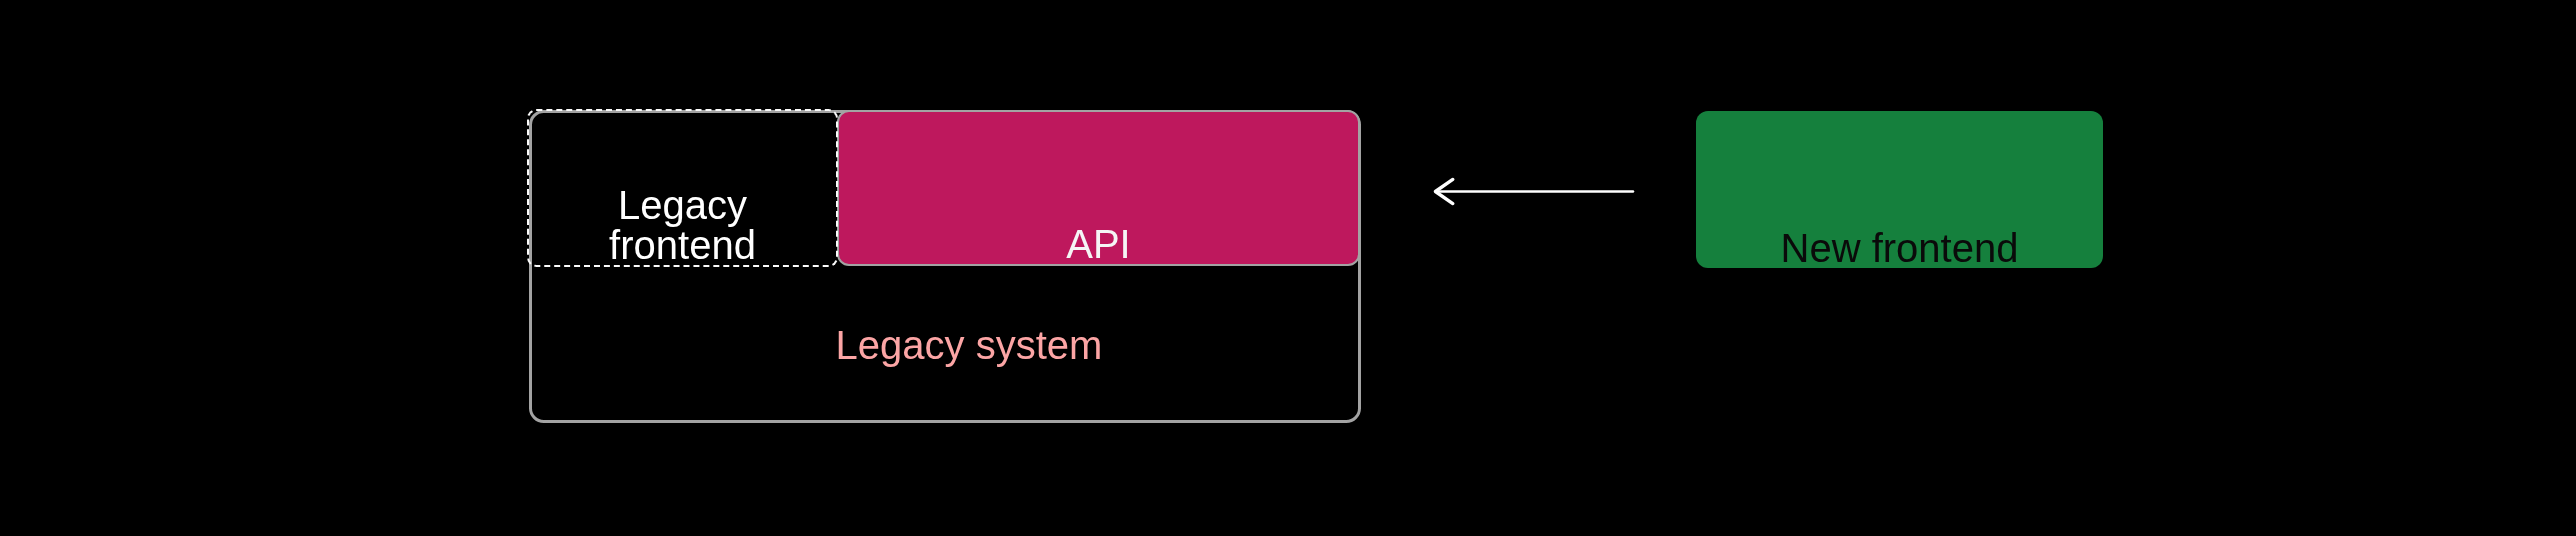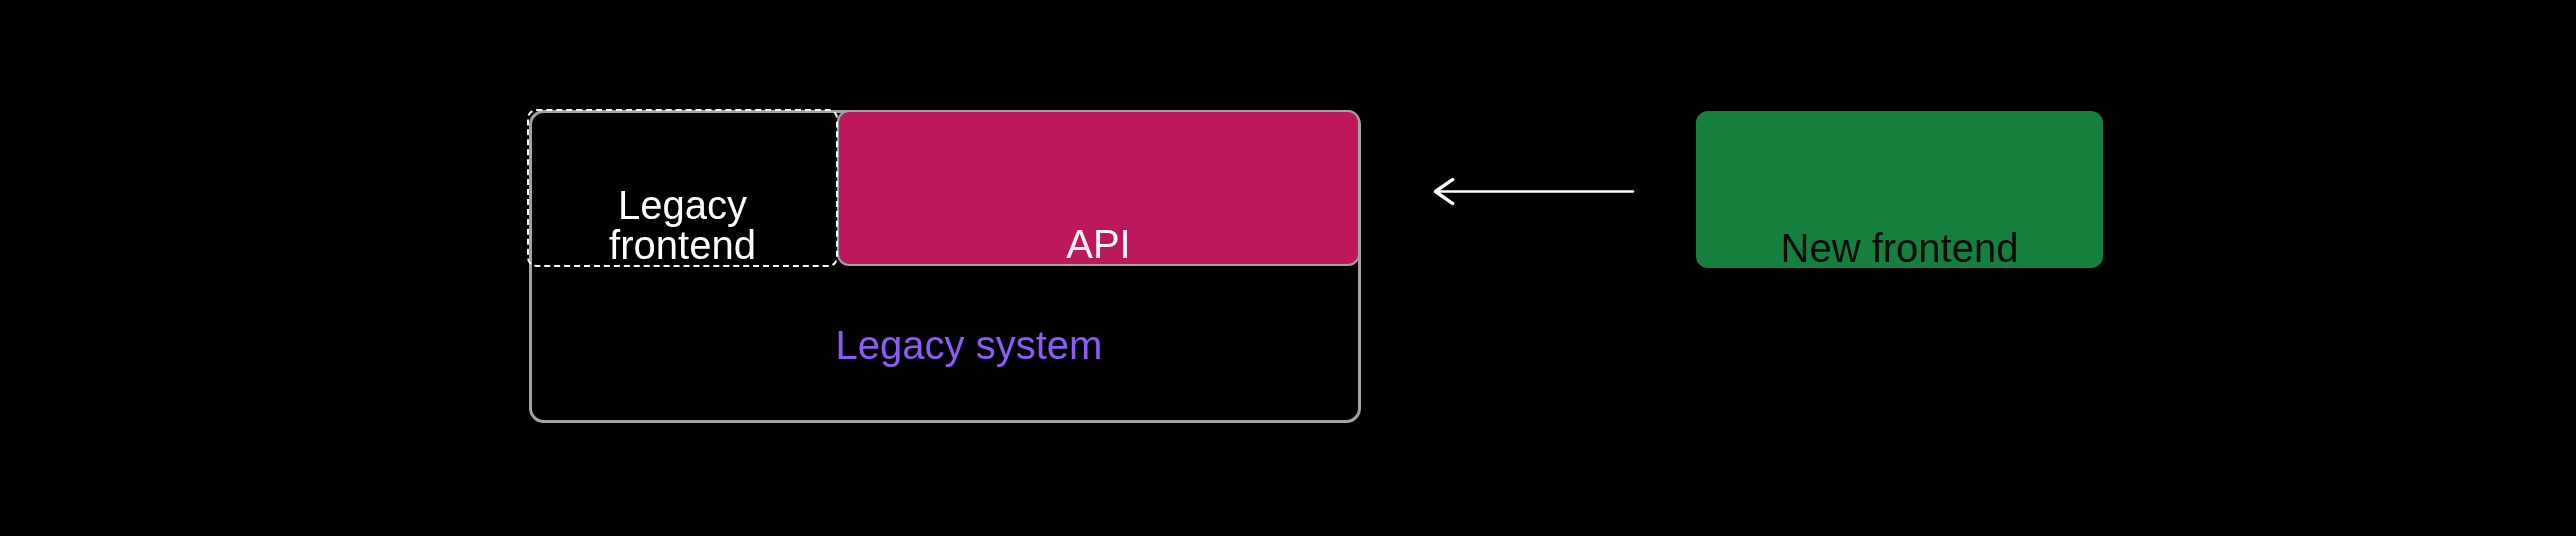--- a/index.html
+++ b/index.html
@@ -37,21 +37,21 @@
     position: absolute;
     left: 0;
     right: 0;
     top: 156px;
     bottom: 0;
     display: flex;
     align-items: center;
     justify-content: center;
   }
   .legacy-system-label-zone .label {
-    color: #8b5cf6;
+    color: #fca5a5;
     font-size: 40px;
     line-height: 40px;
     white-space: nowrap;
     margin-left: 48px;
   }
   
   .legacy-frontend {
     left: 527px;
     top: 109px;
     width: 311px;

